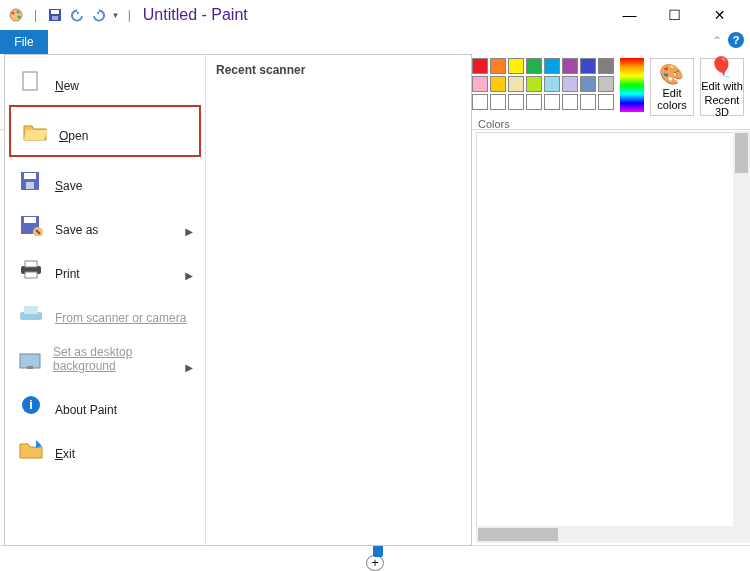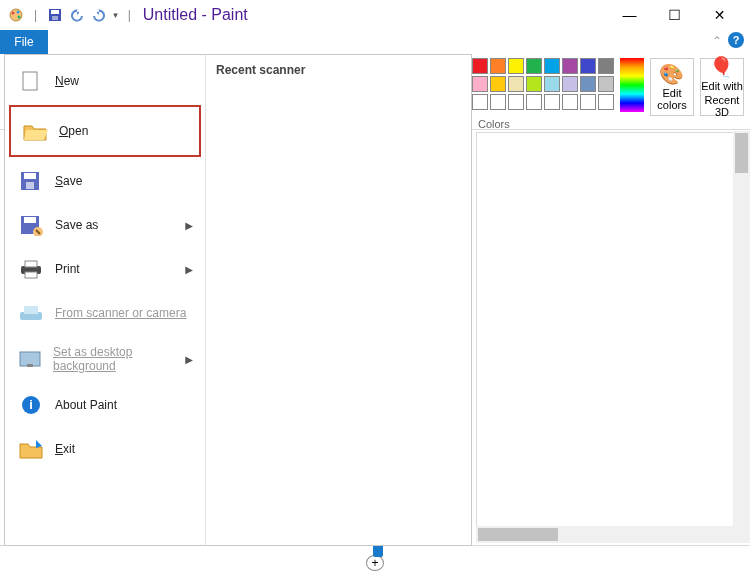--- a/index.html
+++ b/index.html
@@ -23,21 +23,21 @@
 .swatch-row { display: flex; gap: 2px; }
 .swatch { width: 16px; height: 16px; border: 1px solid #888; }
 .spectrum { width: 24px; height: 54px; background: linear-gradient(to bottom, red, orange, yellow, lime, cyan, blue, magenta); }
 .group-btn { width: 44px; height: 58px; border: 1px solid #ccc; display: flex; flex-direction: column; align-items: center; justify-content: center; gap: 2px; font-size: 11px; text-align: center; line-height: 1.1; }
 .group-btn .glyph { font-size: 20px; }
 .group-label { position: absolute; left: 478px; top: 88px; font-size: 11px; color: #666; text-align: right; }
 
 
 .file-menu { position: absolute; left: 4px; top: 54px; width: 468px; height: 492px; background: #fff; border: 1px solid #c9c9c9; display: flex; z-index: 10; }
 .menu-col { width: 200px; padding: 4px 0; }
-.menu-item { display: flex; align-items: center; gap: 10px; padding: 10px 12px; position: relative; }
+.menu-item { display: flex; align-items: flex-end; gap: 10px; padding: 10px 12px; position: relative; }
 .menu-item .mi-icon { width: 28px; height: 24px; display: flex; align-items: center; justify-content: center; }
 .menu-item .mi-label { font-size: 12px; color: #222; }
 .menu-item.disabled .mi-label { color: #9a9a9a; text-decoration: underline; }
 .menu-item .chev { margin-left: auto; color: #555; font-size: 10px; }
 .menu-item.highlight { border: 2px solid #c0392b; margin: 2px 4px; padding: 12px 10px; }
 .menu-item .underline { text-decoration: underline; }
 .recent-col { flex: 1; border-left: 1px solid #e3e3e3; padding: 8px 10px; }
 .recent-col .hdr { font-weight: 600; color: #444; font-size: 12px; }
 
 

